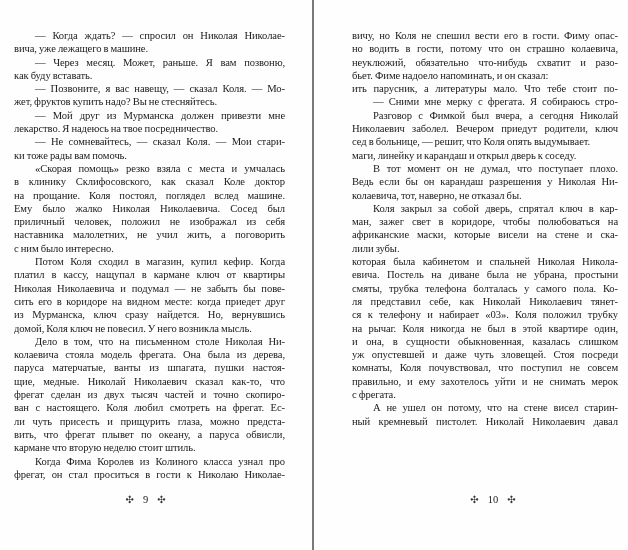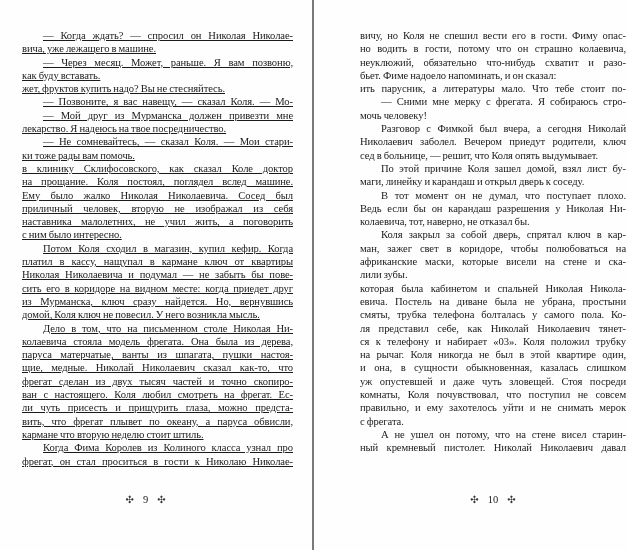--- a/index.html
+++ b/index.html
@@ -18,22 +18,22 @@
     position: absolute;
     left: 312px; top: 0;
     width: 2px; height: 550px;
     background: #7a7a7a;
   }
   .textcol {
     position: absolute;
     top: 29px;
     color: #1b1b1b;
   }
-  .textcol.left  { left: 22px;  width: 271px; text-decoration: underline; }
-  .textcol.right { left: 360px; width: 266px; }
+  .textcol.left  { left: 14px;  width: 271px; }
+  .textcol.right { left: 352px; width: 266px; }
   .line {
     font-size: 10.6px;
     line-height: 13.3px;
     height: 13.3px;
     letter-spacing: -0.1px;
     word-spacing: -0.4px;
     text-align: justify;
     text-align-last: justify;
     white-space: nowrap;
   }
@@ -66,30 +66,31 @@
 </head>
 <body>
 
 <div class="spread">
 
   <div class="textcol left">
       <div class="line ind">— Когда ждать? — спросил он Николая Николае-</div>
       <div class="line end">вича, уже лежащего в машине.</div>
       <div class="line ind">— Через месяц. Может, раньше. Я вам позвоню,</div>
       <div class="line end">как буду вставать.</div>
+      <div class="line ind">— Позвоните, я вас навещу, — сказал Коля. — Мо-</div>
       <div class="line end">жет, фруктов купить надо? Вы не стесняйтесь.</div>
-      <div class="line ind">— Позвоните, я вас навещу, — сказал Коля. — Мо-</div>
       <div class="line ind">— Мой друг из Мурманска должен привезти мне</div>
       <div class="line end">лекарство. Я надеюсь на твое посредничество.</div>
       <div class="line ind">— Не сомневайтесь, — сказал Коля. — Мои стари-</div>
       <div class="line end">ки тоже рады вам помочь.</div>
+      <div class="line ind">«Скорая помощь» резко взяла с места и умчалась</div>
       <div class="line">в клинику Склифосовского, как сказал Коле доктор</div>
       <div class="line">на прощание. Коля постоял, поглядел вслед машине.</div>
       <div class="line">Ему было жалко Николая Николаевича. Сосед был</div>
-      <div class="line">приличный человек, вторую не изображал из себя</div>
+      <div class="line">приличный человек, положил не изображал из себя</div>
       <div class="line">наставника малолетних, не учил жить, а поговорить</div>
       <div class="line end">с ним было интересно.</div>
       <div class="line ind">Потом Коля сходил в магазин, купил кефир. Когда</div>
       <div class="line">платил в кассу, нащупал в кармане ключ от квартиры</div>
       <div class="line">Николая Николаевича и подумал — не забыть бы пове-</div>
       <div class="line">сить его в коридоре на видном месте: когда приедет друг</div>
       <div class="line">из Мурманска, ключ сразу найдется. Но, вернувшись</div>
       <div class="line end">домой, Коля ключ не повесил. У него возникла мысль.</div>
       <div class="line ind">Дело в том, что на письменном столе Николая Ни-</div>
       <div class="line">колаевича стояла модель фрегата. Она была из дерева,</div>
@@ -112,25 +113,23 @@
 
   <div class="spine"></div>
 
   <div class="textcol right">
       <div class="line">вичу, но Коля не спешил вести его в гости. Фиму опас-</div>
       <div class="line">но водить в гости, потому что он страшно колаевича,</div>
       <div class="line">неуклюжий, обязательно что-нибудь схватит и разо-</div>
       <div class="line end">бьет. Фиме надоело напоминать, и он сказал:</div>
       <div class="line">ить парусник, а литературы мало. Что тебе стоит по-</div>
       <div class="line ind">— Сними мне мерку с фрегата. Я собираюсь стро-</div>
-      <div class="line end">мочь человеку!</div>
       <div class="line ind">Разговор с Фимкой был вчера, а сегодня Николай</div>
       <div class="line">Николаевич заболел. Вечером приедут родители, ключ</div>
       <div class="line end">сед в больнице, — решит, что Коля опять выдумывает.</div>
-      <div class="line ind">По этой причине Коля зашел домой, взял лист бу-</div>
       <div class="line end">маги, линейку и карандаш и открыл дверь к соседу.</div>
       <div class="line ind">В тот момент он не думал, что поступает плохо.</div>
       <div class="line">Ведь если бы он карандаш разрешения у Николая Ни-</div>
       <div class="line end">колаевича, тот, наверно, не отказал бы.</div>
       <div class="line ind">Коля закрыл за собой дверь, спрятал ключ в кар-</div>
       <div class="line">ман, зажег свет в коридоре, чтобы полюбоваться на</div>
       <div class="line">африканские маски, которые висели на стене и ска-</div>
       <div class="line end">лили зубы.</div>
       <div class="line">которая была кабинетом и спальней Николая Никола-</div>
       <div class="line">евича. Постель на диване была не убрана, простыни</div>

